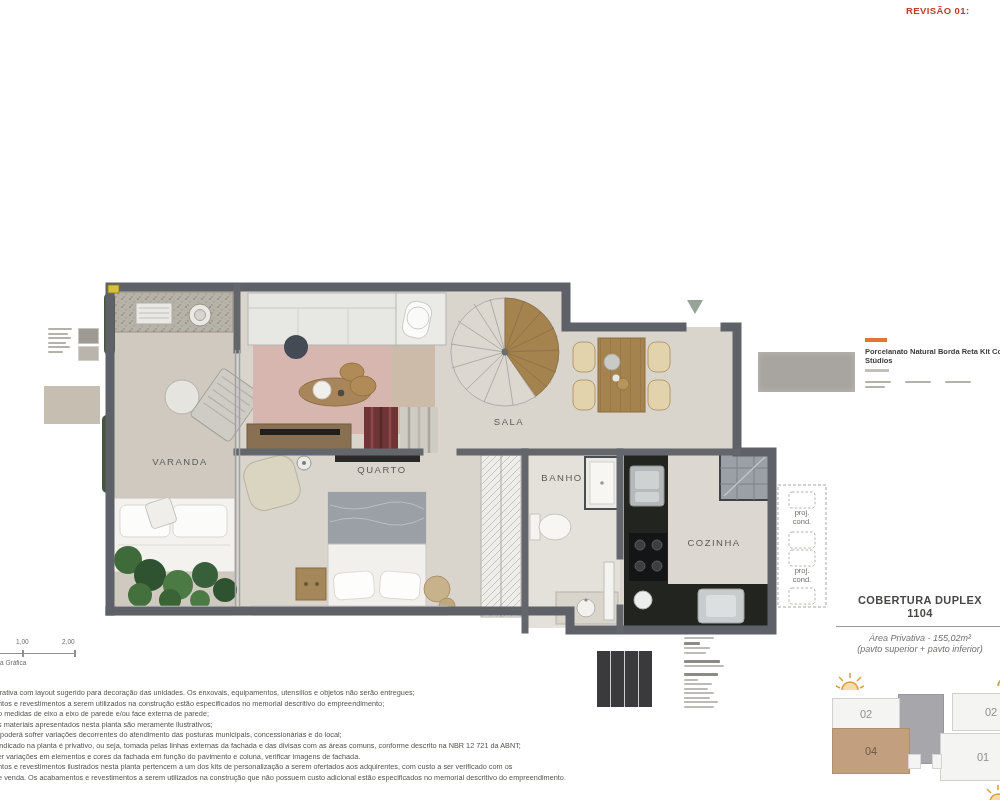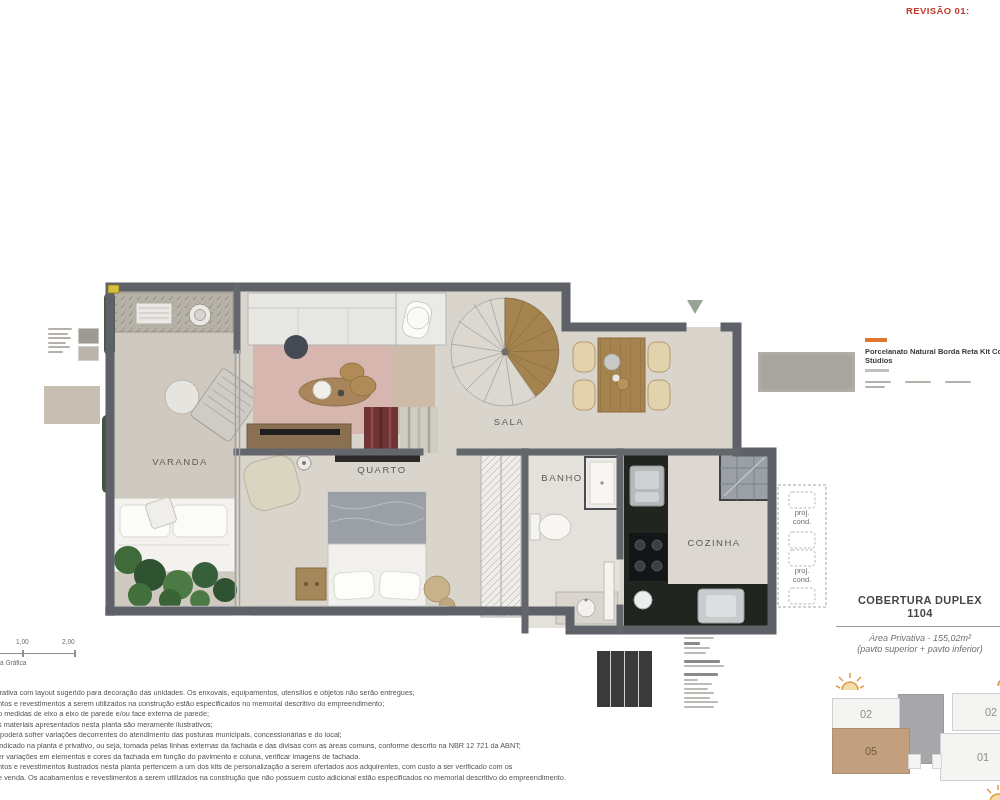--- a/index.html
+++ b/index.html
@@ -411,21 +411,21 @@
       <line x1="14" y1="6" x2="14" y2="1"></line>
         <line x1="7" y1="9" x2="3" y2="5"></line>
       <line x1="21" y1="9" x2="25" y2="5"></line>
         <line x1="4" y1="16" x2="0" y2="14"></line>
       <line x1="24" y1="16" x2="28" y2="14"></line>
     </g>
   </svg>
   <div class="kp-core" style="left:70px;top:30px;width:44px;height:68px"></div>
   <div class="kp-unit" style="left:4px;top:34px;width:66px;height:30px">02</div>
   <div class="kp-unit" style="left:124px;top:29px;width:76px;height:36px">02</div>
-  <div class="kp-unit kp-highlight" style="left:4px;top:64px;width:76px;height:44px">05</div>
+  <div class="kp-unit kp-highlight" style="left:4px;top:64px;width:76px;height:44px">04</div>
   <div class="kp-unit" style="left:112px;top:69px;width:84px;height:46px">01</div>
   <div class="kp-notch" style="left:80px;top:90px;width:11px;height:13px"></div>
   <div class="kp-notch" style="left:104px;top:90px;width:8px;height:13px"></div>
   <svg class="abs" style="left:164px;top:4px" width="28" height="22" viewBox="0 0 28 22">
     <path d="M6,18 A8,8 0 0 1 22,18" fill="#f6dcab" stroke="#dd9a3f" stroke-width="1.5"></path>
   </svg>
   <svg class="abs" style="left:156px;top:120px" width="28" height="22" viewBox="0 0 28 22">
     <path d="M6,18 A8,8 0 0 1 22,18" fill="#f6dcab" stroke="#dd9a3f" stroke-width="1.5"></path>
     <g stroke="#dd9a3f" stroke-width="1.5">
         <line x1="14" y1="6" x2="14" y2="1"></line>

